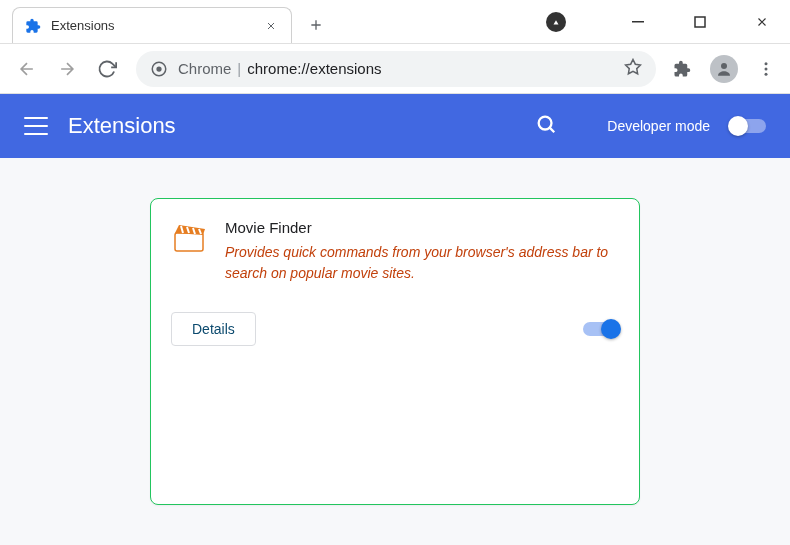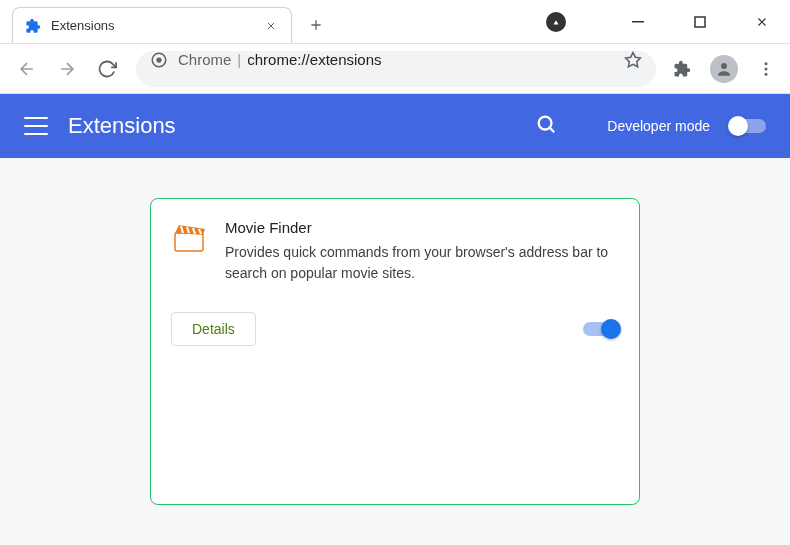--- a/index.html
+++ b/index.html
@@ -14,21 +14,21 @@
     .tab-close { width: 16px; height: 16px; display: flex; align-items: center; justify-content: center; color: #555; cursor: pointer; }
     .new-tab { width: 28px; height: 28px; display: flex; align-items: center; justify-content: center; color: #555; margin-left: 10px; margin-bottom: 4px; cursor: pointer; }
     .window-controls { display: flex; align-items: center; height: 100%; padding-right: 8px; gap: 22px; }
     .wc { width: 40px; height: 30px; display: flex; align-items: center; justify-content: center; cursor: pointer; }
     .wc-badge { width: 20px; height: 20px; border-radius: 50%; background: #333; display: flex; align-items: center; justify-content: center; margin-right: 30px; }
     
     
     .toolbar { height: 50px; background: #fff; display: flex; align-items: center; padding: 0 10px; gap: 6px; border-bottom: 1px solid #e0e0e0; }
     .nav-btn { width: 34px; height: 34px; display: flex; align-items: center; justify-content: center; color: #9e9e9e; cursor: pointer; border-radius: 50%; }
     .nav-btn.enabled { color: #5f6368; }
-    .omnibox { flex: 1; height: 36px; background: #f1f3f4; border-radius: 18px; display: flex; padding: 0 14px; gap: 10px; margin: 0 6px; }
+    .omnibox { flex: 1; height: 36px; background: #f1f3f4; border-radius: 18px; display: flex; align-items: center; padding: 0 14px; gap: 10px; margin: 0 6px; }
     .omnibox-icon { width: 18px; height: 18px; color: #5f6368; display: flex; align-items: center; justify-content: center; }
     .url-text { font-size: 15px; color: #202124; }
     .url-text .host { color: #5f6368; }
     .url-text .sep { color: #9aa0a6; margin: 0 6px; }
     .omnibox-right { margin-left: auto; display: flex; gap: 10px; }
     .right-icons { display: flex; gap: 14px; align-items: center; }
     .ri { width: 28px; height: 28px; display: flex; align-items: center; justify-content: center; color: #5f6368; cursor: pointer; }
     .avatar { width: 28px; height: 28px; border-radius: 50%; background: #bdc1c6; display: flex; align-items: center; justify-content: center; }
     
     
@@ -42,23 +42,23 @@
     .toggle { width: 36px; height: 14px; background: rgba(255,255,255,0.4); border-radius: 7px; position: relative; cursor: pointer; }
     .toggle::after { content: ''; position: absolute; width: 20px; height: 20px; background: #fff; border-radius: 50%; top: -3px; left: -2px; box-shadow: 0 1px 3px rgba(0,0,0,0.3); }
     
     
     .content { padding: 40px 0; display: flex; justify-content: center; background: #f7f8fa; height: calc(100% - 158px); position: relative; }
     .ext-card { width: 490px; background: #fff; border: 1px solid #22c55e; border-radius: 8px; padding: 20px; box-shadow: 0 1px 2px rgba(0,0,0,0.05); }
     .card-top { display: flex; gap: 18px; margin-bottom: 28px; }
     .card-icon { width: 36px; height: 36px; flex-shrink: 0; }
     .card-info { flex: 1; }
     .card-title { font-size: 15px; color: #202124; font-weight: 400; margin-bottom: 6px; }
-    .card-desc { font-size: 14px; color: #404040; line-height: 1.5; }
+    .card-desc { font-size: 14px; color: #c2410c; line-height: 1.5; font-style: italic; }
     .card-bottom { display: flex; align-items: center; gap: 12px; }
-    .card-btn { padding: 8px 20px; border: 1px solid #dadce0; border-radius: 4px; background: #fff; color: #4d7c0f; font-size: 14px; cursor: pointer; }
+    .card-btn { padding: 8px 20px; border: 1px solid #dadce0; border-radius: 4px; background: #fff; color: #0c4a6e; font-size: 14px; cursor: pointer; }
     .card-toggle { margin-left: auto; width: 36px; height: 14px; background: #a7c1f5; border-radius: 7px; position: relative; cursor: pointer; }
     .card-toggle::after { content: ''; position: absolute; width: 20px; height: 20px; background: #1a73e8; border-radius: 50%; top: -3px; right: -2px; box-shadow: 0 1px 3px rgba(0,0,0,0.3); }
     
     
     .watermark { position: absolute; top: 50%; left: 50%; transform: translate(-50%, -50%); font-size: 90px; font-weight: bold; color: rgba(0,0,0,0.05); pointer-events: none; white-space: nowrap; letter-spacing: -4px; z-index: 0; }
     .ext-card { position: relative; z-index: 1; }
   </style>
 </head>
 <body>
 

